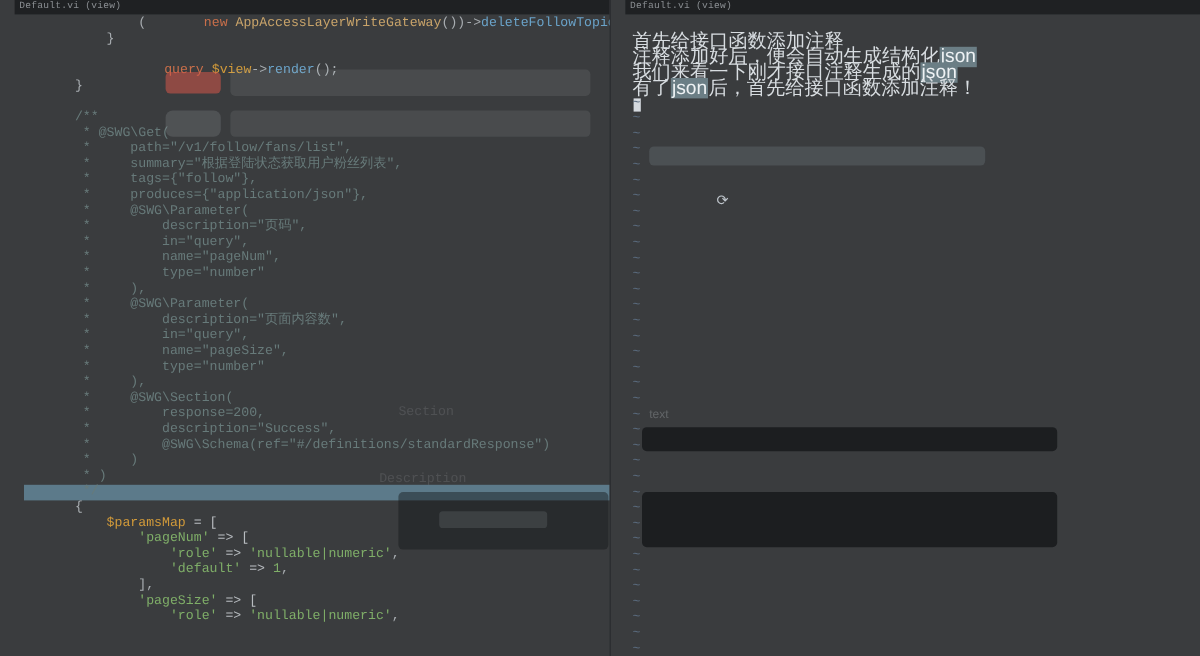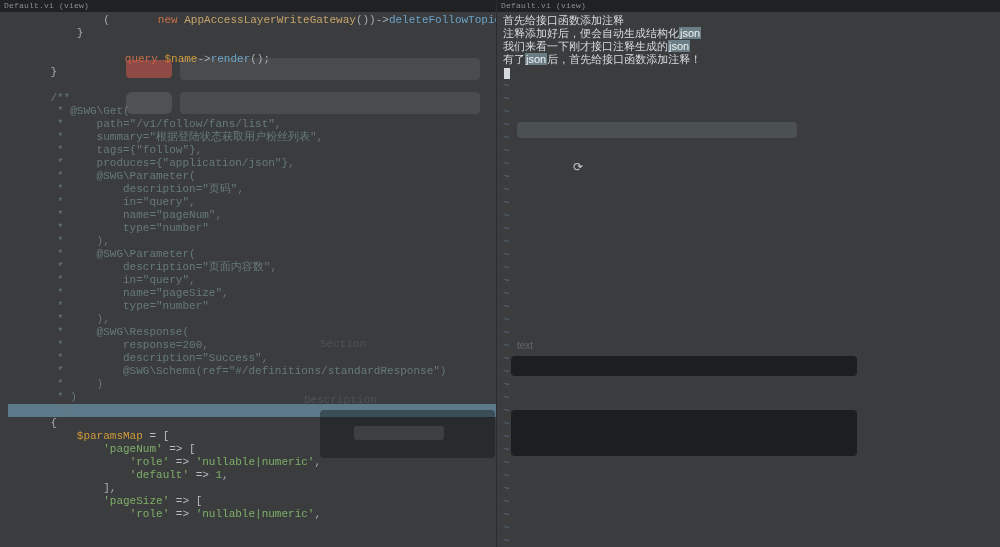--- a/index.html
+++ b/index.html
@@ -12,20 +12,21 @@
     overflow: hidden;
   }
   .split {
     display: flex;
     width: 100%; height: 100%;
   }
   .pane {
     position: relative;
     height: 100%;
     overflow: hidden;
+    margin-left: 12px;
   }
   .pane-left { width: 497px; border-right: 1px solid #2a2c2e; }
   .pane-right { flex: 1; }
   .titlebar {
     height: 12px;
     background: #1f2123;
     color: #8a8e92;
     font-size: 8px;
     line-height: 12px;
     padding: 0 4px;
@@ -78,23 +79,23 @@
     border-radius: 4px;
   }
   .ov-text {
     position: absolute;
     color: rgba(200,204,208,0.15);
     font-size: 11px;
   }
 
   
   .right-lines {
-    padding: 2px 6px;
+    padding: 16px 6px;
     font-family: "Microsoft YaHei", "PingFang SC", sans-serif;
-    font-size: 11px;
+    font-size: 16px;
     line-height: 13px;
     color: #d8dde1;
   }
   .rline { white-space: nowrap; }
   .ins-seg {
     background: #6b7e85;
     color: #eef2f4;
     padding: 0 1px;
   }
   .cursor-blk {
@@ -141,42 +142,42 @@
 <body>
 
 <div class="split">
 
   <div class="pane pane-left">
     <div class="titlebar">Default.vi (view)</div>
     <div class="editor" id="left-editor">
         <div class="codeline">            <span class="k-punc">(</span><span class="k-key">new</span><span class="k-plain"> </span><span class="k-type">AppAccessLayerWriteGateway</span><span class="k-punc">())-&gt;</span><span class="k-fn">deleteFollowTopic</span><span class="k-punc">(</span><span class="k-var">$params</span></div>
         <div class="codeline">        <span class="k-punc">}</span></div>
         <div class="codeline"></div>
-        <div class="codeline">        <span class="k-key">query</span><span class="k-plain"> </span><span class="k-var">$name</span><span class="k-punc">-&gt;</span><span class="k-fn">render</span><span class="k-punc">();</span></div>
+        <div class="codeline">        <span class="k-key">query</span><span class="k-plain"> </span><span class="k-var">$view</span><span class="k-punc">-&gt;</span><span class="k-fn">render</span><span class="k-punc">();</span></div>
         <div class="codeline">    <span class="k-punc">}</span></div>
         <div class="codeline"></div>
         <div class="codeline">    <span class="k-cmt">/**</span></div>
         <div class="codeline">    <span class="k-cmt"> * @SWG\Get(</span></div>
         <div class="codeline">    <span class="k-cmt"> *     path="/v1/follow/fans/list",</span></div>
         <div class="codeline">    <span class="k-cmt"> *     summary="根据登陆状态获取用户粉丝列表",</span></div>
         <div class="codeline">    <span class="k-cmt"> *     tags={"follow"},</span></div>
         <div class="codeline">    <span class="k-cmt"> *     produces={"application/json"},</span></div>
         <div class="codeline">    <span class="k-cmt"> *     @SWG\Parameter(</span></div>
         <div class="codeline">    <span class="k-cmt"> *         description="页码",</span></div>
         <div class="codeline">    <span class="k-cmt"> *         in="query",</span></div>
         <div class="codeline">    <span class="k-cmt"> *         name="pageNum",</span></div>
         <div class="codeline">    <span class="k-cmt"> *         type="number"</span></div>
         <div class="codeline">    <span class="k-cmt"> *     ),</span></div>
         <div class="codeline">    <span class="k-cmt"> *     @SWG\Parameter(</span></div>
         <div class="codeline">    <span class="k-cmt"> *         description="页面内容数",</span></div>
         <div class="codeline">    <span class="k-cmt"> *         in="query",</span></div>
         <div class="codeline">    <span class="k-cmt"> *         name="pageSize",</span></div>
         <div class="codeline">    <span class="k-cmt"> *         type="number"</span></div>
         <div class="codeline">    <span class="k-cmt"> *     ),</span></div>
-        <div class="codeline">    <span class="k-cmt"> *     @SWG\Response(</span></div>
+        <div class="codeline">    <span class="k-cmt"> *     @SWG\Section(</span></div>
         <div class="codeline">    <span class="k-cmt"> *         response=200,</span></div>
         <div class="codeline">    <span class="k-cmt"> *         description="Success",</span></div>
         <div class="codeline">    <span class="k-cmt"> *         @SWG\Schema(ref="#/definitions/standardResponse")</span></div>
         <div class="codeline">    <span class="k-cmt"> *     )</span></div>
         <div class="codeline">    <span class="k-cmt"> * )</span></div>
         <div class="codeline hl-line">    <span class="k-cmt"> */</span></div>
         <div class="codeline">    <span class="k-punc">{</span></div>
         <div class="codeline">        <span class="k-var">$paramsMap</span><span class="k-plain"> = [</span></div>
         <div class="codeline">            <span class="k-str">'pageNum'</span><span class="k-plain"> =&gt; [</span></div>
         <div class="codeline">                <span class="k-str">'role'</span><span class="k-plain"> =&gt; </span><span class="k-str">'nullable|numeric'</span><span class="k-punc">,</span></div>

